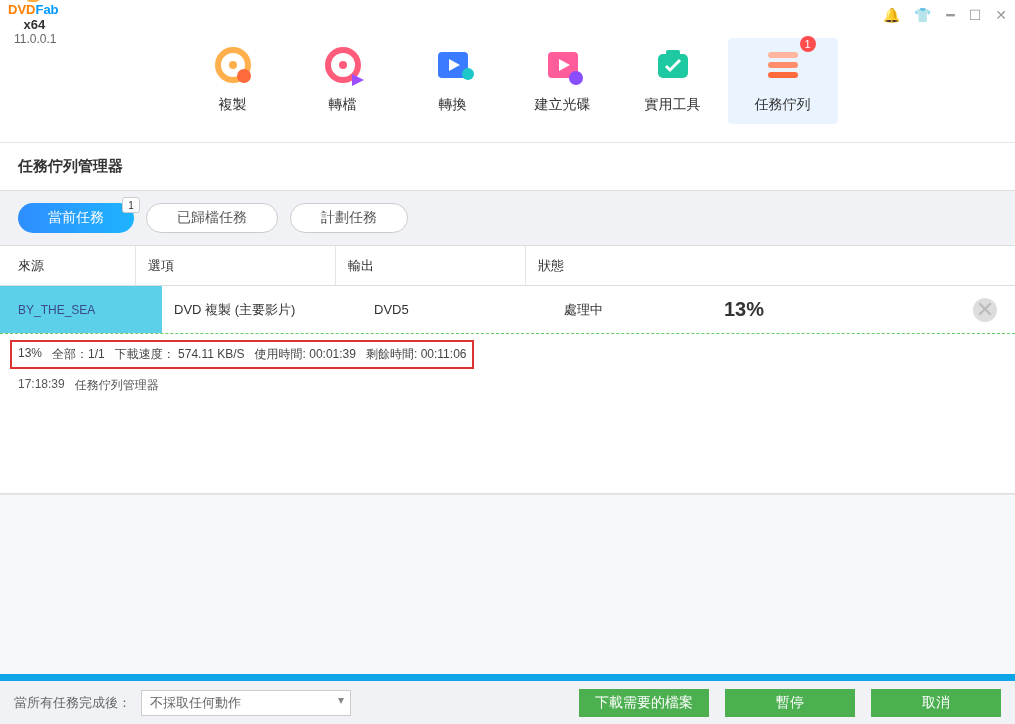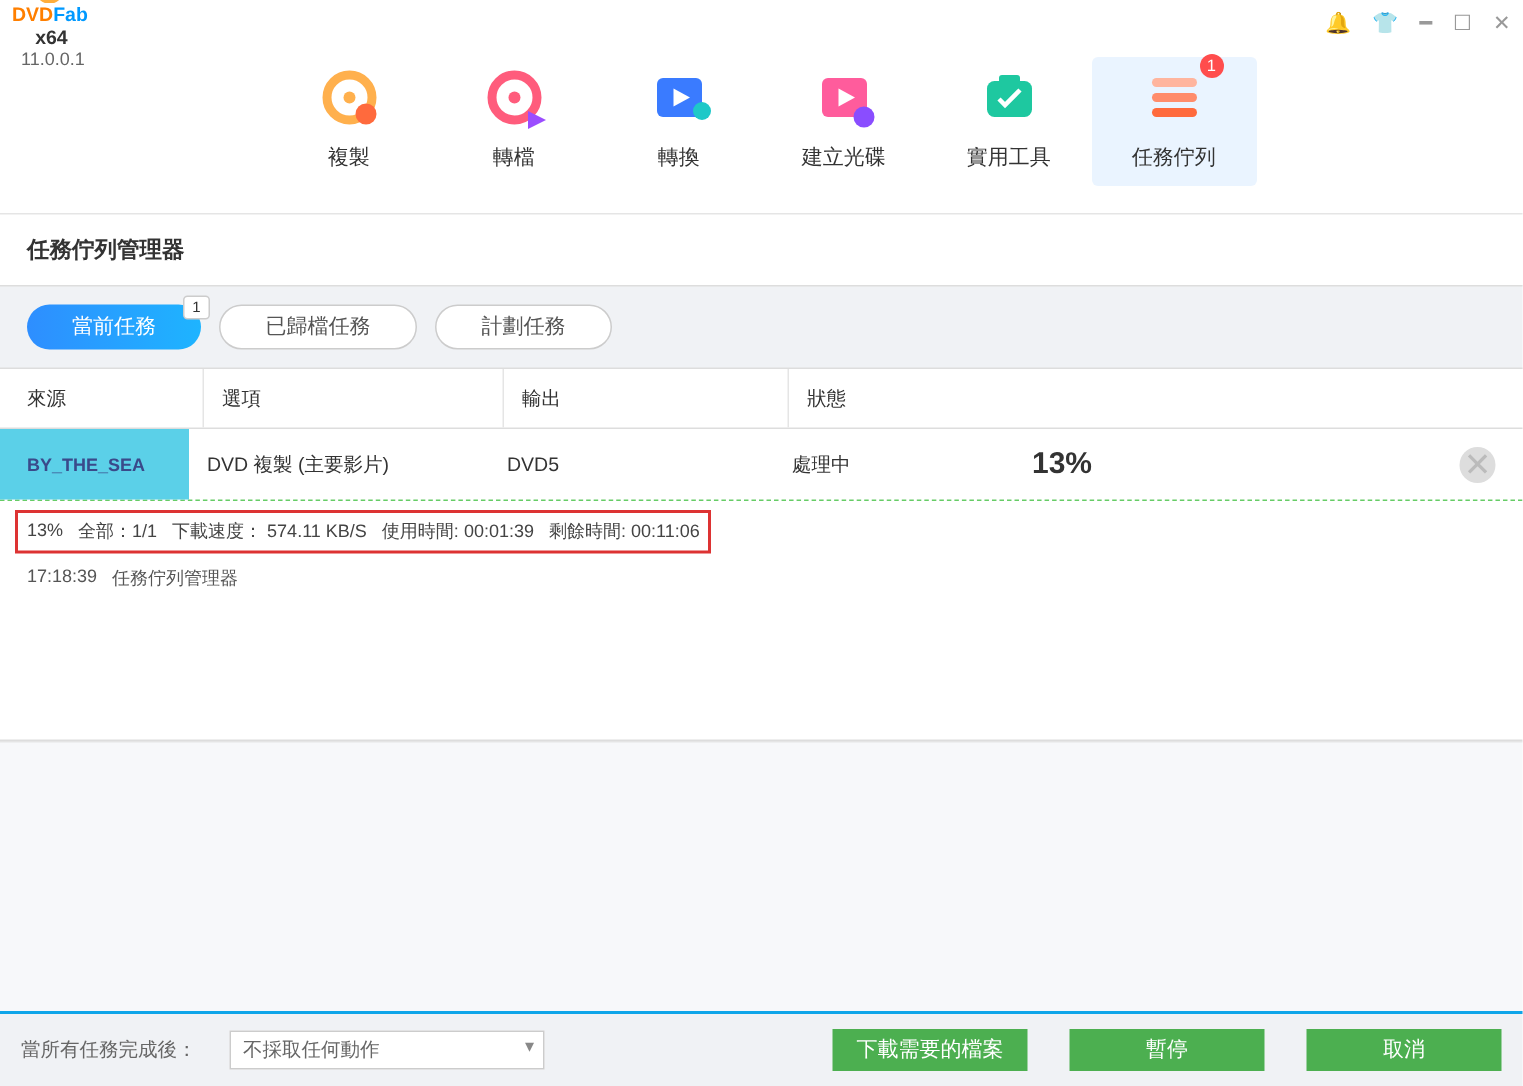--- a/index.html
+++ b/index.html
@@ -35,39 +35,39 @@
 
 
 .thead { display: flex; align-items: center; height: 40px; border-bottom: 1px solid #ddd; font-size: 13px; color: #333; }
 .col-src { width: 136px; padding-left: 18px; border-right: 1px solid #e5e5e5; height: 100%; display:flex; align-items:center; }
 .col-opt { width: 200px; padding-left: 12px; border-right: 1px solid #e5e5e5; height: 100%; display:flex; align-items:center; }
 .col-out { width: 190px; padding-left: 12px; border-right: 1px solid #e5e5e5; height: 100%; display:flex; align-items:center; }
 .col-stat { flex: 1; padding-left: 12px; display:flex; align-items:center; }
 
 
 .task-row { display: flex; align-items: center; border-bottom: 1px dashed #6c6; height: 48px; }
-.task-row .c-src { width: 126px; height: 100%; background: #5bd0e8; color: #3a4a8a; font-weight: 700; padding-left: 18px; display:flex; align-items:center; font-size:12px; }
+.task-row .c-src { width: 162px; height: 100%; background: #5bd0e8; color: #3a4a8a; font-weight: 400; padding-left: 18px; display:flex; align-items:center; font-size:12px; }
 .task-row .c-opt { width: 200px; padding-left: 12px; font-size:13px; }
 .task-row .c-out { width: 190px; padding-left: 12px; font-size:13px; }
 .task-row .c-stat { flex: 1; display: flex; align-items: center; padding-left: 12px; }
 .task-row .stat-txt { width: 140px; }
 .task-row .pct { font-size: 20px; font-weight: bold; margin-left: 20px; }
 .task-row .close-x { margin-left: auto; margin-right: 18px; color: #bbb; font-size: 22px; cursor: pointer; width: 24px; height:24px; border-radius:50%; background:#ddd; display:flex; align-items:center; justify-content:center; line-height:1; }
 
 
 .detail-box { border: 2px solid #d33; margin: 6px 10px 4px 10px; padding: 4px 6px; font-size: 12px; color: #444; display:flex; gap:10px; width:fit-content; }
 .log-row { padding: 4px 18px; font-size: 12px; color: #555; display:flex; gap:10px; }
 
 
 .body-area { flex: 1; display: flex; flex-direction: column; min-height: 0; }
 .task-area { flex: 1; overflow: auto; border-bottom: 1px solid #ddd; }
 .gap-area { height: 180px; background: #f7f8fa; border-top:1px solid #e5e5e5; }
 
 
-.footer { background: #f0f2f5; height: 50px; display: flex; align-items: center; padding: 0 14px; gap: 22px; border-top: 2px solid #0ea5e9; }
+.footer { background: #f0f2f5; height: 50px; display: flex; align-items: center; padding: 0 14px; gap: 10px; border-top: 7px solid #0ea5e9; }
 .footer .ftxt { font-size: 13px; color: #666; }
 .footer select, .footer .fake-select { width: 210px; height: 26px; border: 1px solid #ccc; font-size: 13px; padding: 0 22px 0 8px; background: #fff; color:#666; display:flex; align-items:center; position:relative; }
 .fake-select .caret { position:absolute; right:6px; top:2px; color:#888; font-size:12px; }
 .footer .spacer { flex: 1; }
 .footer .btn-g { height: 28px; width: 130px; background: #4caf50; color: #fff; border: none; font-size: 14px; cursor: pointer; }
 .footer .btn-g + .btn-g { margin-left: 6px; }
 </style>
 </head>
 <body>
 

